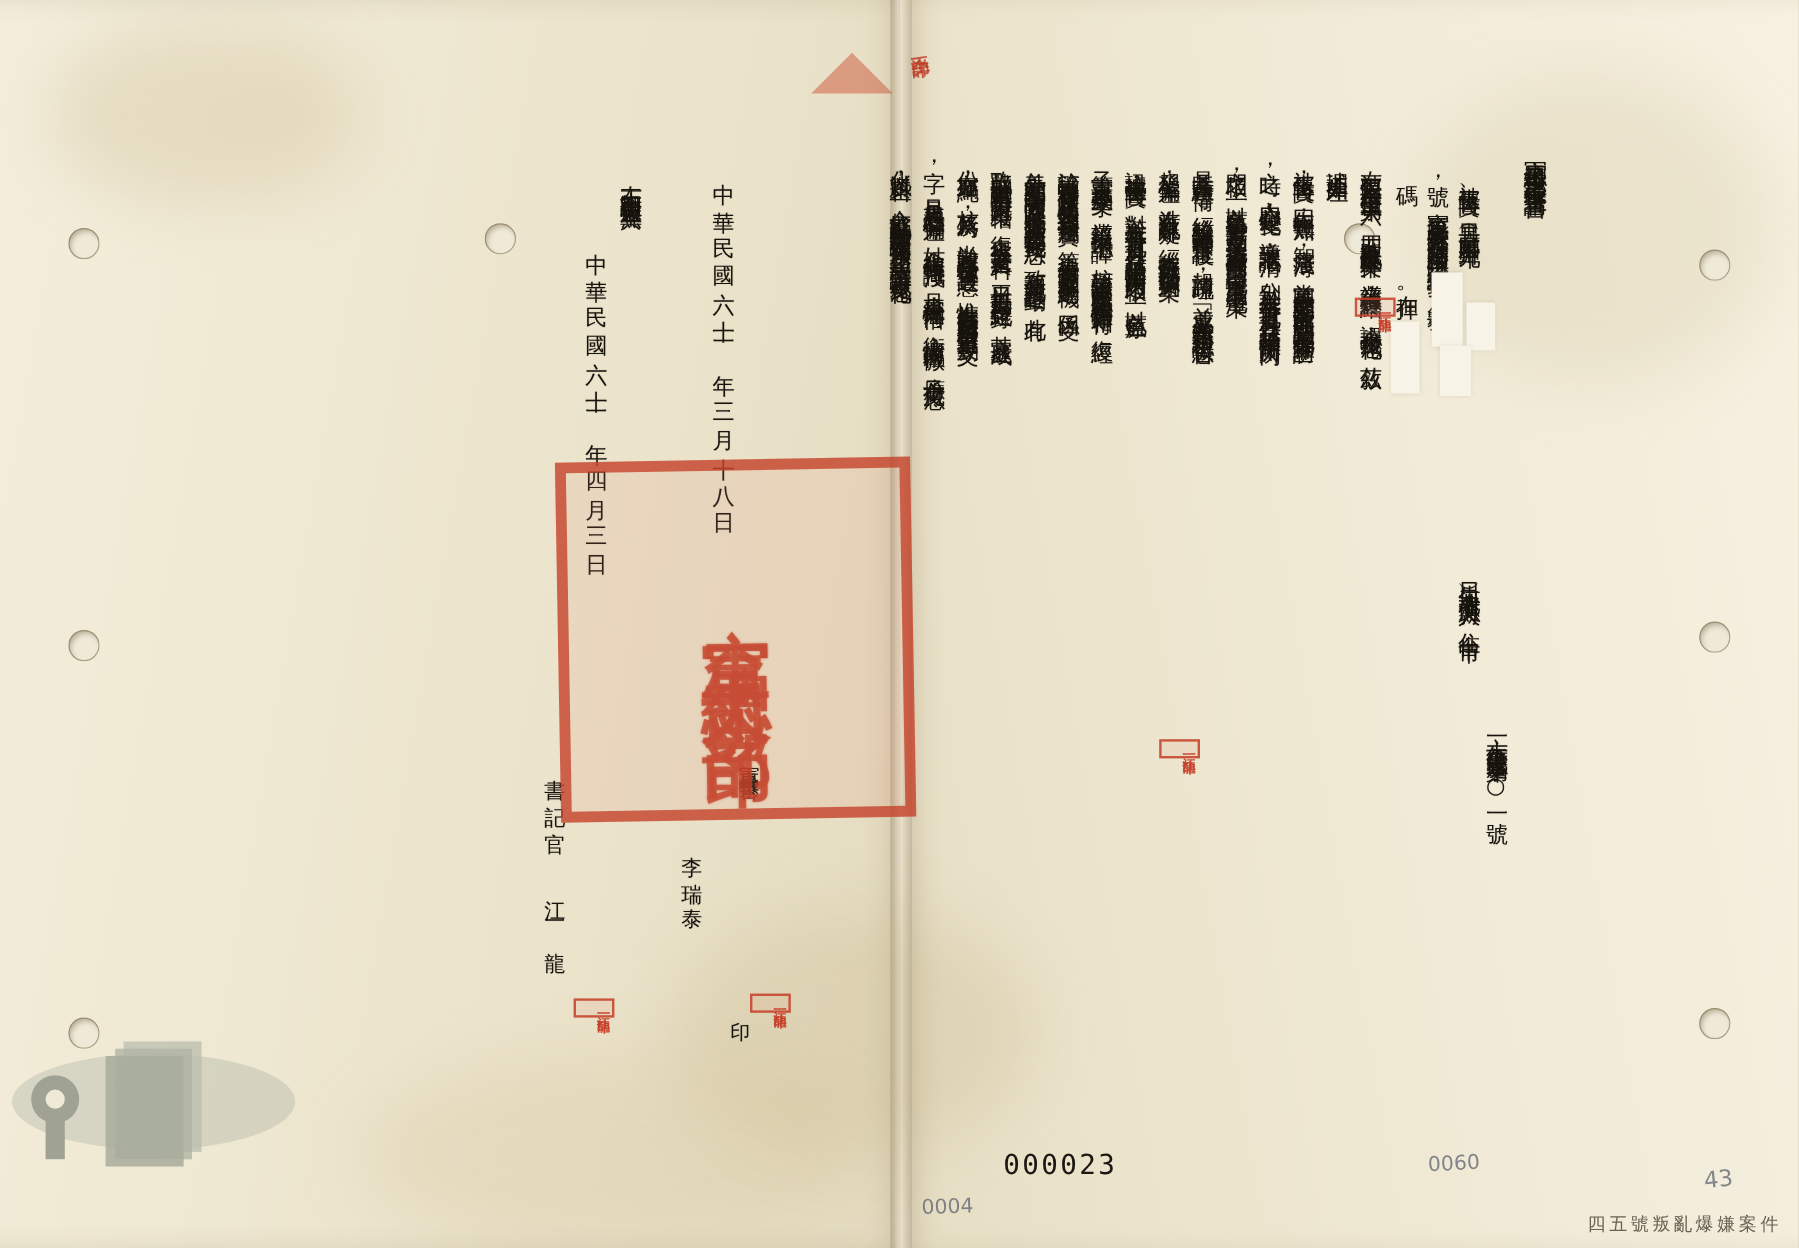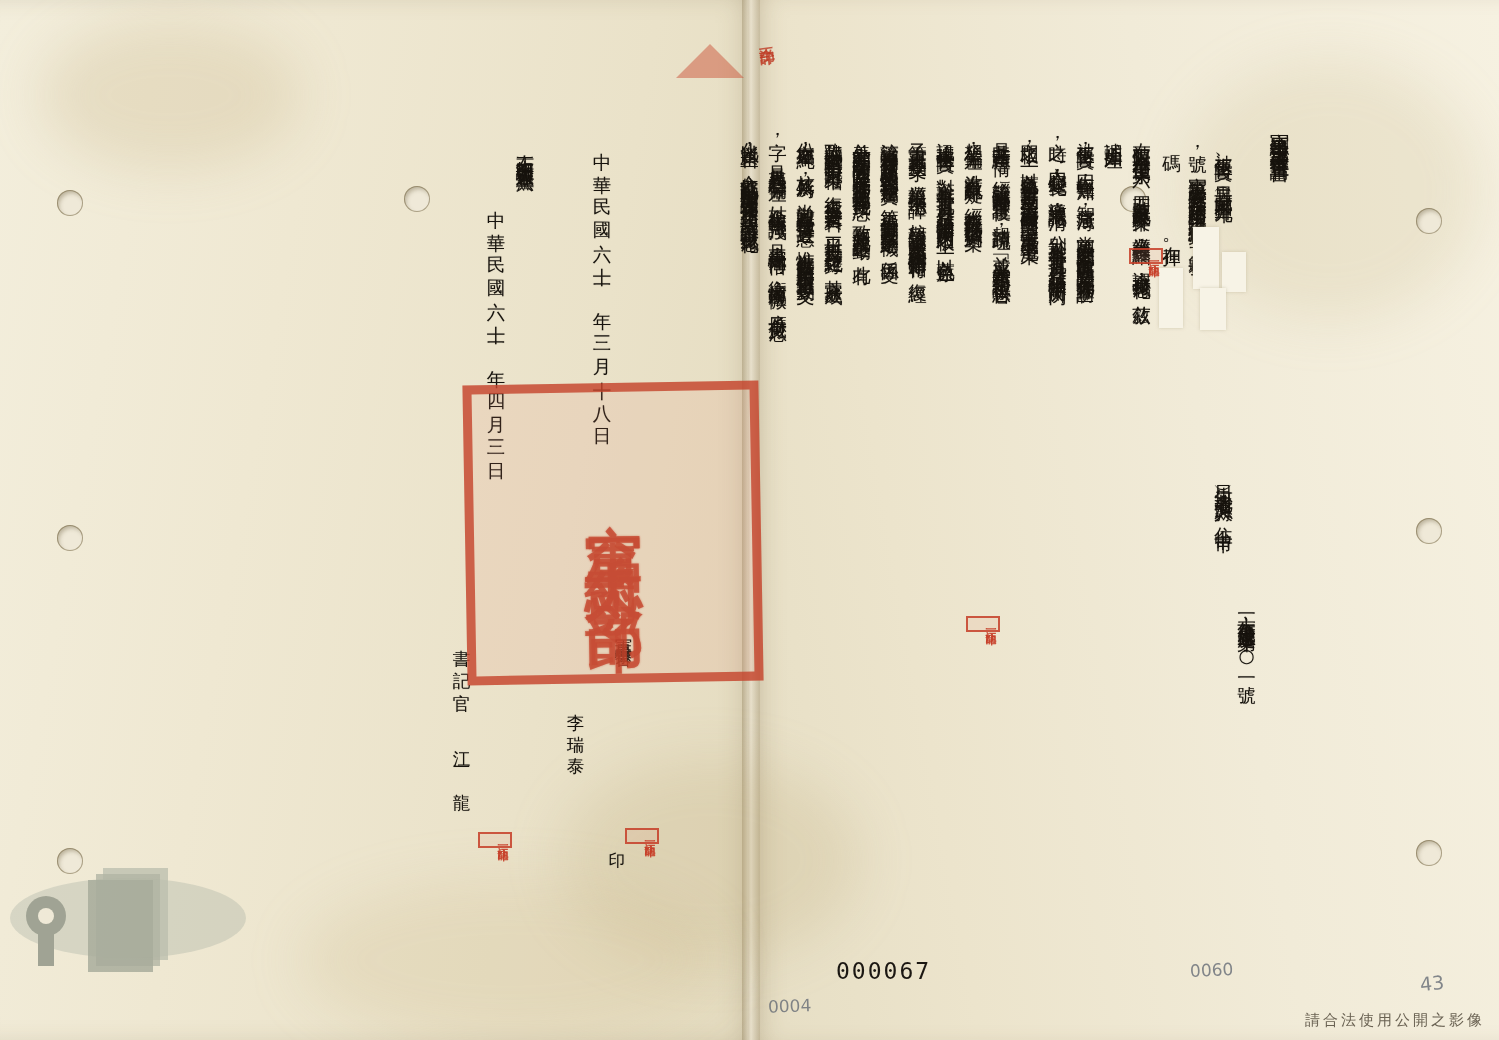--- a/index.html
+++ b/index.html
@@ -186,29 +186,29 @@
 
   <div class="vcol t18" style="left:452px;top:636px;">書　記　官</div>
   <div class="vcol t18" style="left:452px;top:736px;">江　一　龍</div>
 
   <div class="seal-big" style="left:465px;top:383px;">
     <span class="inner">空軍總司令部印</span>
   </div>
   <div class="seal-small" style="left:478px;top:832px;">江一龍印</div>
   <div class="seal-small" style="left:625px;top:828px;">江一龍印</div>
 
-  <div class="stamp-num" style="left:836px;top:958px;font-size:23px;">000067</div>
+  <div class="stamp-num" style="left:836px;top:958px;font-size:23px;">000023</div>
   <div class="pencil" style="left:768px;top:996px;font-size:17px;transform:rotate(-2deg);">0004</div>
   <div class="pencil" style="left:1190px;top:960px;font-size:17px;transform:rotate(-3deg);">0060</div>
   <div class="pencil" style="left:1420px;top:972px;font-size:19px;transform:rotate(-6deg);">43</div>
 
   <svg class="wm" viewBox="0 0 250 140">
     <ellipse cx="120" cy="78" rx="118" ry="40" fill="#9aa59a" opacity="0.55"></ellipse>
     <path d="M95 28 L160 28 L160 120 L95 120 Z" fill="#8e998d" opacity="0.75"></path>
     <path d="M88 34 L152 34 L152 126 L88 126 Z" fill="#7e8a7d" opacity="0.8"></path>
     <path d="M80 40 L145 40 L145 132 L80 132 Z" fill="#6f7b6f" opacity="0.85"></path>
     <circle cx="38" cy="76" r="20" fill="#5f6a5f"></circle>
     <rect x="30" y="82" width="16" height="44" fill="#5f6a5f"></rect>
     <circle cx="38" cy="76" r="8" fill="#efe9d8"></circle>
   </svg>
 
-  <div class="footer-note">請合法使用公開之影像</div>
+  <div class="footer-note">四五號叛亂爆嫌案件</div>
 </div>
 
 </body></html>

